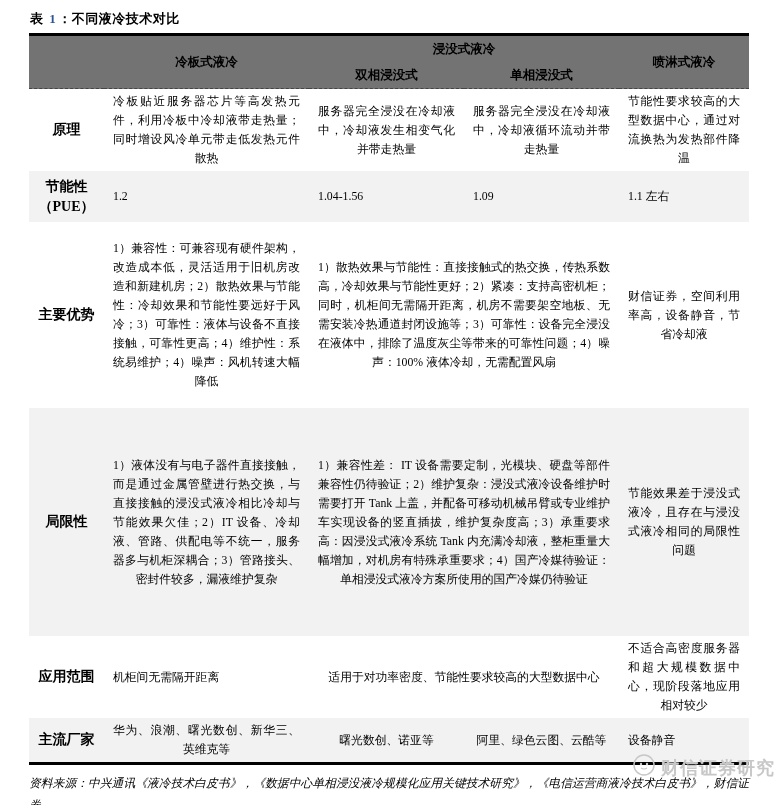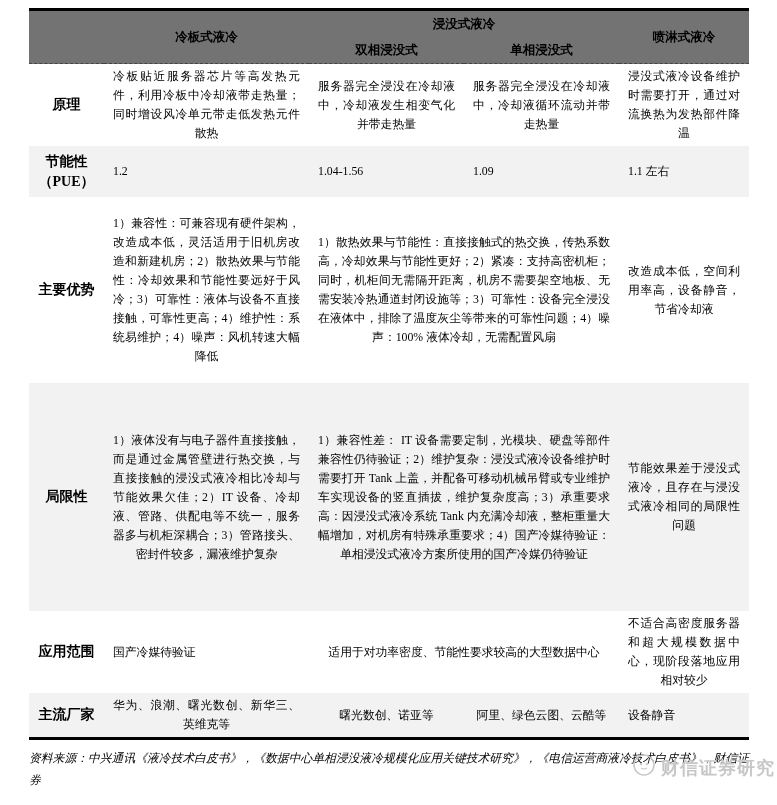--- a/index.html
+++ b/index.html
@@ -36,20 +36,21 @@
     color:#c7c7c7;font-weight:bold;font-size:18px;letter-spacing:1px;
     text-shadow:0 0 1px #ffffff;}
   .wm-logo{display:inline-block;}
 </style>
 </head>
 <body>
 
 <div class="page">
   <div class="inner">
 
+    <div class="table-title"><span>表 </span><span class="num">1</span><span>：不同液冷技术对比</span></div>
 
     <table class="cmp">
       <colgroup>
         <col style="width:75px">
           <col style="width:205px">
           <col style="width:155px">
           <col style="width:155px">
           <col style="width:130px">
       </colgroup>
       <thead>
@@ -63,45 +64,45 @@
           <td>双相浸没式</td>
           <td>单相浸没式</td>
         </tr>
       </thead>
       <tbody>
         <tr class="r-principle">
           <td class="lbl">原理</td>
           <td class="para">冷板贴近服务器芯片等高发热元件，利用冷板中冷却液带走热量；同时增设风冷单元带走低发热元件散热</td>
           <td class="para">服务器完全浸没在冷却液中，冷却液发生相变气化并带走热量</td>
           <td class="para">服务器完全浸没在冷却液中，冷却液循环流动并带走热量</td>
-          <td class="para">浸没式液冷设备维护时需要打开，通过对流换热为发热部件降温</td>
+          <td class="para">节能性要求较高的大型数据中心，通过对流换热为发热部件降温</td>
         </tr>
         <tr class="r-pue stripe">
           <td class="lbl">节能性
 （PUE）</td>
           <td class="ctr">1.2</td>
           <td class="ctr">1.04-1.56</td>
           <td class="ctr">1.09</td>
           <td class="ctr">1.1 左右</td>
         </tr>
         <tr class="r-adv">
           <td class="lbl">主要优势</td>
           <td class="para">1）兼容性：可兼容现有硬件架构，改造成本低，灵活适用于旧机房改造和新建机房；2）散热效果与节能性：冷却效果和节能性要远好于风冷；3）可靠性：液体与设备不直接接触，可靠性更高；4）维护性：系统易维护；4）噪声：风机转速大幅降低</td>
           <td class="para" colspan="2">1）散热效果与节能性：直接接触式的热交换，传热系数高，冷却效果与节能性更好；2）紧凑：支持高密机柜；同时，机柜间无需隔开距离，机房不需要架空地板、无需安装冷热通道封闭设施等；3）可靠性：设备完全浸没在液体中，排除了温度灰尘等带来的可靠性问题；4）噪声：100% 液体冷却，无需配置风扇</td>
-          <td class="para">改造成本低，空间利用率高，设备静音，节省冷却液</td>
+          <td class="para">财信证券，空间利用率高，设备静音，节省冷却液</td>
         </tr>
         <tr class="r-lim stripe">
           <td class="lbl">局限性</td>
           <td class="para">1）液体没有与电子器件直接接触，而是通过金属管壁进行热交换，与直接接触的浸没式液冷相比冷却与节能效果欠佳；2）IT 设备、冷却液、管路、供配电等不统一，服务器多与机柜深耦合；3）管路接头、密封件较多，漏液维护复杂</td>
           <td class="para" colspan="2">1）兼容性差： IT 设备需要定制，光模块、硬盘等部件兼容性仍待验证；2）维护复杂：浸没式液冷设备维护时需要打开 Tank 上盖，并配备可移动机械吊臂或专业维护车实现设备的竖直插拔，维护复杂度高；3）承重要求高：因浸没式液冷系统 Tank 内充满冷却液，整柜重量大幅增加，对机房有特殊承重要求；4）国产冷媒待验证：单相浸没式液冷方案所使用的国产冷媒仍待验证</td>
           <td class="para">节能效果差于浸没式液冷，且存在与浸没式液冷相同的局限性问题</td>
         </tr>
         <tr class="r-app">
           <td class="lbl">应用范围</td>
-          <td class="ctr">国产冷媒待验证</td>
+          <td class="ctr">机柜间无需隔开距离</td>
           <td class="para" colspan="2">适用于对功率密度、节能性要求较高的大型数据中心</td>
           <td class="para">不适合高密度服务器和超大规模数据中心，现阶段落地应用相对较少</td>
         </tr>
         <tr class="r-ven stripe">
           <td class="lbl">主流厂家</td>
           <td class="para">华为、浪潮、曙光数创、新华三、英维克等</td>
           <td class="para">曙光数创、诺亚等</td>
           <td class="para">阿里、绿色云图、云酷等</td>
           <td class="ctr">设备静音</td>
         </tr>

